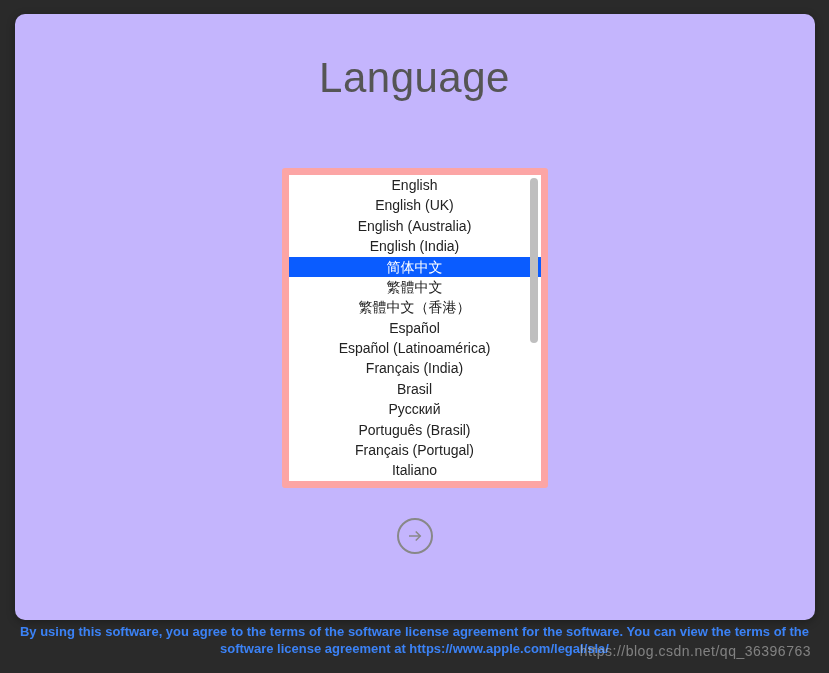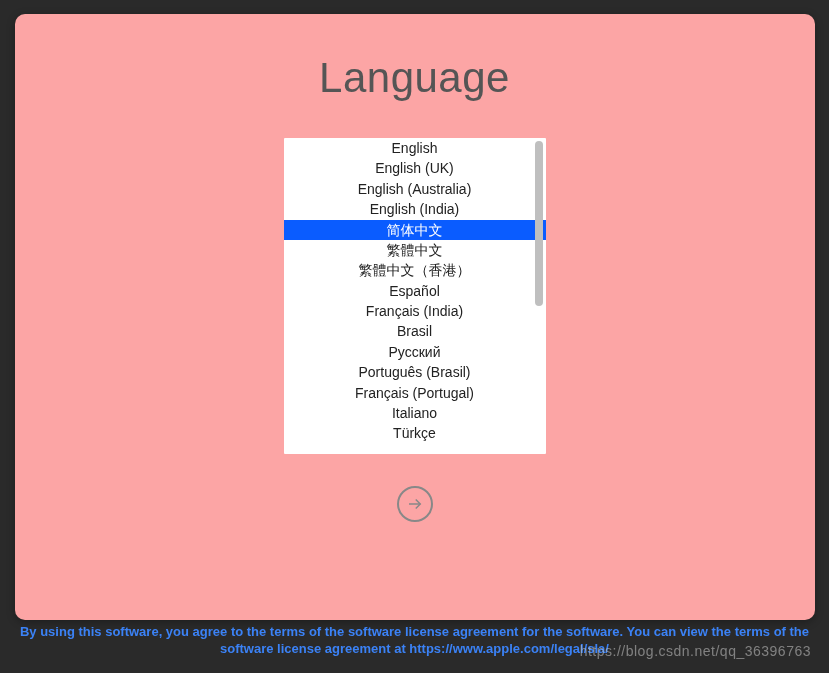--- a/index.html
+++ b/index.html
@@ -14,42 +14,43 @@
       font-family: -apple-system, "Helvetica Neue", Arial, sans-serif;
       display: flex;
       flex-direction: column;
       align-items: center;
       padding-top: 14px;
       position: relative;
     }
     .window {
       width: 800px;
       height: 606px;
-      background: #fca5a5;
+      background: #c4b5fd;
       border-radius: 10px;
       display: flex;
       flex-direction: column;
       align-items: center;
       padding-top: 40px;
       box-shadow: 0 2px 8px rgba(0,0,0,0.3);
     }
     .title {
       font-size: 42px;
       font-weight: 400;
       color: #555;
       margin-bottom: 34px;
       letter-spacing: 0.5px;
     }
     .list-container {
       width: 266px;
       height: 320px;
-      border: 2px solid #fca5a5;
+      border: 7px solid #fca5a5;
       border-radius: 3px;
       background: #fff;
       position: relative;
+      margin-top: 32px;
     }
     .list-scroll {
       width: 100%;
       height: 100%;
       overflow: hidden;
       position: relative;
     }
     .language-list {
       list-style: none;
       width: 100%;
@@ -129,20 +130,21 @@
     <div class="list-scroll">
       <ul class="language-list" id="lang-list">
           <li>English</li>
           <li>English (UK)</li>
           <li>English (Australia)</li>
           <li>English (India)</li>
           <li class="selected">简体中文</li>
           <li>繁體中文</li>
           <li>繁體中文（香港）</li>
           <li>Español</li>
+          <li>Español (Latinoamérica)</li>
           <li>Français (India)</li>
           <li>Brasil</li>
           <li>Русский</li>
           <li>Português (Brasil)</li>
           <li>Français (Portugal)</li>
           <li>Italiano</li>
           <li>Türkçe</li>
         </ul>
     </div>
     <div class="scrollbar-track">

